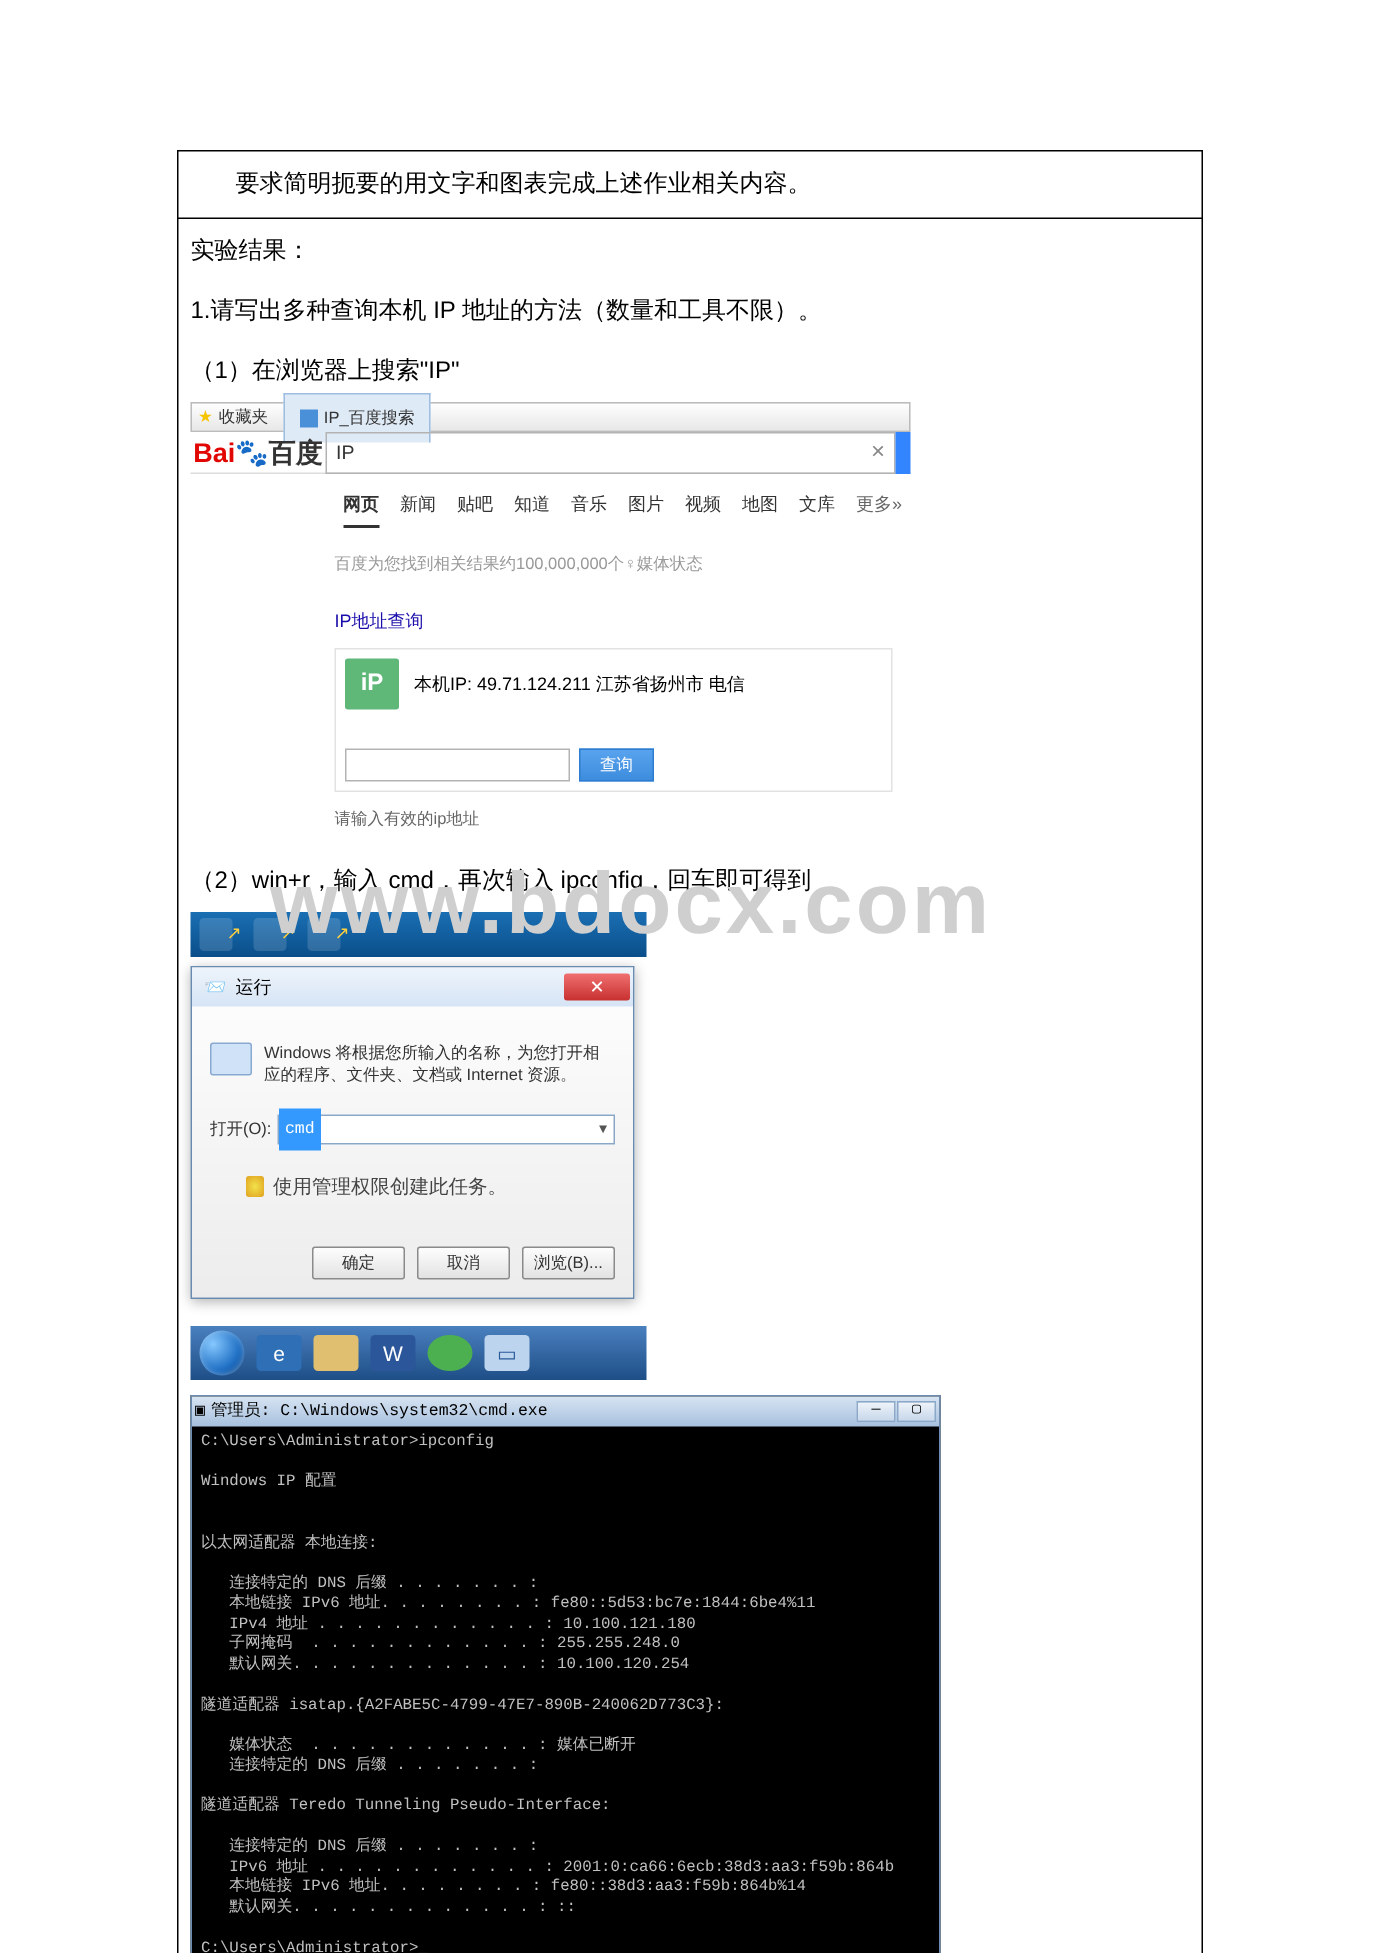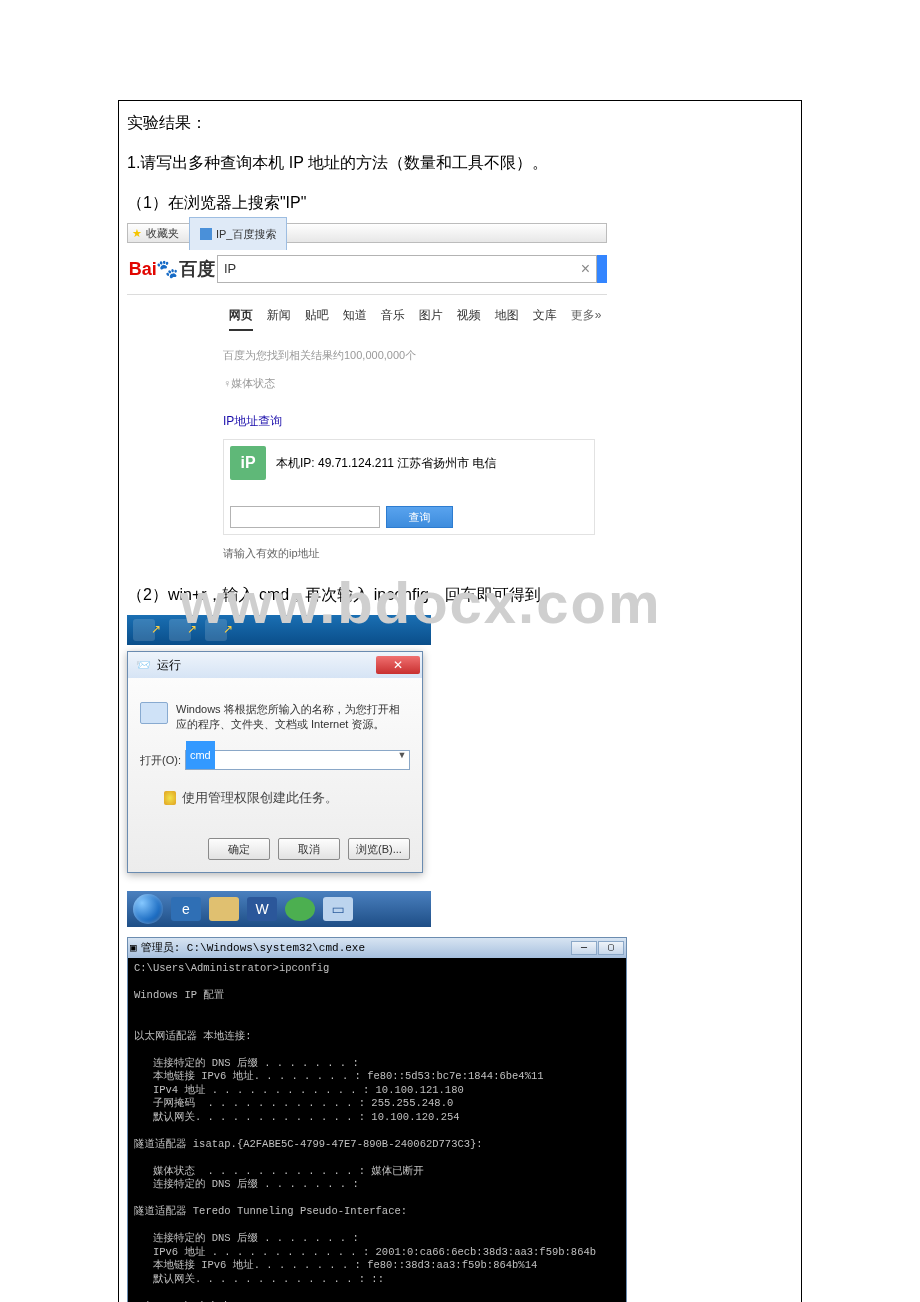--- a/index.html
+++ b/index.html
@@ -13,52 +13,52 @@
 .tbl td { border: 1px solid #000; vertical-align: top; padding: 0; }
 .inner { padding: 8px 8px 10px 8px; font-size: 16px; line-height: 28px; }
 .row1-inner { padding: 8px 8px 8px 38px; }
 .fig { margin: 6px 0 10px 0; }
 
 .baidu-wrap { width: 480px; background: #fff; font-family: Arial, "Microsoft YaHei", sans-serif; }
 .fav-bar { height: 20px; background: linear-gradient(#fefefe,#e7e7e7); border: 1px solid #bcbcbc; display: flex; align-items: center; padding: 0 4px; font-size: 11px; color: #333; }
 .star { color: #f5c400; margin-right: 4px; }
 .fav-tab { margin-left: 10px; display: flex; align-items: center; gap: 4px; padding: 2px 10px; border: 1px solid #9dbde1; border-bottom: none; background: #dfeaf7; }
 .tab-icon { width: 12px; height: 12px; background: #4a90d9; display: inline-block; }
-.logo-row { display: flex; align-items: center; height: 52px; border-bottom: 1px solid #dcdcdc; }
+.logo-row { display: flex; align-items: center; height: 28px; border-bottom: 1px solid #dcdcdc; }
 .baidu-logo { width: 90px; text-align: center; font-size: 18px; font-weight: bold; }
 .baidu-logo .r { color: #e10601; } .baidu-logo .b { color: #2319dc; } .baidu-logo .k { color: #333; }
 .search-box { flex: 1; height: 28px; border: 1px solid #b3b3b3; padding: 0 6px; font-size: 13px; color: #333; display: flex; align-items: center; justify-content: space-between; }
 .close-x { color: #888; font-size: 16px; }
 .btn-blue { width: 10px; background: #3385ff; height: 28px; }
 .nav-row { display: flex; gap: 14px; padding: 6px 0 4px 96px; font-size: 12px; color: #333; justify-content: center; }
 .nav-row span.active { font-weight: bold; border-bottom: 2px solid #333; }
 .nav-row .more { color: #666; }
-.sub-row { display: flex; justify-content: flex-start; padding: 6px 12px 6px 96px; font-size: 11px; color: #999; flex-direction: column; }
+.sub-row { display: flex; justify-content: flex-start; padding: 6px 12px 6px 96px; font-size: 11px; color: #999; }
 .ip-link { padding: 4px 0 2px 96px; font-size: 12px; color: #1a0dab; }
 .ip-box { margin: 2px 12px 2px 96px; border: 1px solid #e2e2e2; padding: 6px; font-size: 12px; }
 .ip-row1 { display: flex; align-items: center; gap: 10px; }
 .ip-badge { width: 36px; height: 34px; background: #5fb878; color: #fff; display: flex; align-items: center; justify-content: center; font-weight: bold; font-size: 16px; border-radius: 2px; }
 .ip-q { margin-top: 26px; display: flex; gap: 6px; }
 .ip-q input { width: 150px; height: 22px; border: 1px solid #b3b3b3; font-size: 11px; padding: 0 4px; }
-.ip-q .qbtn { width: 67px; height: 22px; background: linear-gradient(#59a3ee,#3d8cdd); color: #fff; font-size: 11px; border: 1px solid #2d7cd0; display: flex; align-items: center; justify-content: center; }
+.ip-q .qbtn { width: 50px; height: 22px; background: linear-gradient(#59a3ee,#3d8cdd); color: #fff; font-size: 11px; border: 1px solid #2d7cd0; display: flex; align-items: center; justify-content: center; }
 .ip-hint { padding: 2px 0 0 96px; font-size: 11px; color: #666; }
 
 .run-wrap { width: 304px; position: relative; font-family: "Microsoft YaHei", Tahoma, sans-serif; }
 .desk-top { height: 30px; background: linear-gradient(#1a6fb3,#0a4e8a); display: flex; align-items: center; gap: 14px; padding: 0 6px; }
 .desk-ico { width: 22px; height: 22px; background: rgba(255,255,255,0.15); border-radius: 3px; position: relative; }
 .desk-ico::after { content: "↗"; position: absolute; right: -6px; top: -4px; color: #ffd040; font-size: 12px; }
 .run-dialog { margin-top: 6px; width: 296px; background: linear-gradient(#fefefe,#ececec); border: 1px solid #6a8bb0; box-shadow: 0 2px 8px rgba(0,0,0,0.3); position: relative; z-index: 6; }
 .run-title { height: 26px; background: linear-gradient(#eef4fb,#d6e4f5); display: flex; align-items: center; justify-content: space-between; padding: 0 0 0 8px; font-size: 12px; }
 .run-title .t { display: flex; align-items: center; gap: 6px; }
 .close-btn { width: 44px; height: 18px; background: linear-gradient(#f07070,#c83030); color: #fff; display: flex; align-items: center; justify-content: center; font-size: 12px; border-radius: 2px; margin-right: 2px; }
 .run-body { padding: 24px 12px 12px 12px; font-size: 11px; color: #333; }
 .run-desc { display: flex; gap: 8px; }
 .run-desc-ico { width: 28px; height: 22px; background: #cfe2f7; border: 1px solid #88aad0; border-radius: 2px; }
 .run-open { margin-top: 14px; display: flex; align-items: center; gap: 4px; }
-.combo { flex: 1; height: 20px; border: 1px solid #8aa7c7; background: #fff; display: flex; align-items: flex-end; }
+.combo { flex: 1; height: 20px; border: 1px solid #8aa7c7; background: #fff; display: flex; align-items: center; font-family: Liberation Mono, monospace; }
 .combo .sel { background: #3399ff; color: #fff; padding: 0 4px; font-size: 11px; }
 .combo .arr { width: 14px; text-align: center; color: #555; margin-left: auto; font-size: 9px; }
 .run-admin { margin: 10px 0 0 24px; display: flex; align-items: center; gap: 6px; font-size: 13px; color: #444; }
 .shield { width: 12px; height: 14px; background: radial-gradient(#f2e24a,#e0a020); border-radius: 2px; }
 .run-btns { margin-top: 26px; display: flex; justify-content: flex-end; gap: 8px; text-align: center; }
 .win-btn { min-width: 62px; height: 22px; border: 1px solid #8a8a8a; background: linear-gradient(#fdfdfd,#e2e2e2); font-size: 11px; display: flex; align-items: center; justify-content: center; border-radius: 2px; }
 .taskbar { margin-top: 18px; height: 36px; background: linear-gradient(#4a80bf,#1e4e86); display: flex; align-items: center; gap: 8px; padding: 0 6px; }
 .orb { width: 30px; height: 30px; border-radius: 50%; background: radial-gradient(circle at 30% 30%, #86c8ff 0%, #1f6fc4 60%, #0c3f7d 100%); box-shadow: 0 0 4px rgba(255,255,255,0.4) inset; }
 .tb-ico { width: 30px; height: 24px; background: rgba(255,255,255,0.12); border-radius: 3px; display: flex; align-items: center; justify-content: center; color: #fff; font-size: 14px; }
 .tb-ico.ie { background: #2f6fb5; }
@@ -75,20 +75,25 @@
 .cmd-body { padding: 4px 6px 14px 6px; white-space: pre; line-height: 13.5px; }
 </style>
 </head>
 <body>
 
 <div class="page">
   <div class="watermark">www.bdocx.com</div>
 
   <table class="tbl">
     <tbody>
+        <tr>
+      <td>
+        <div class="inner row1-inner">要求简明扼要的用文字和图表完成上述作业相关内容。</div>
+      </td>
+    </tr>
     <tr>
       <td>
         <div class="inner">
           <div>实验结果：</div>
           <div style="margin-top:12px">1.请写出多种查询本机 IP 地址的方法（数量和工具不限）。</div>
           <div style="margin-top:12px">（1）在浏览器上搜索"IP"</div>
 
           <div class="fig baidu-wrap">
             <div class="fav-bar">
               <span class="star">★</span>

